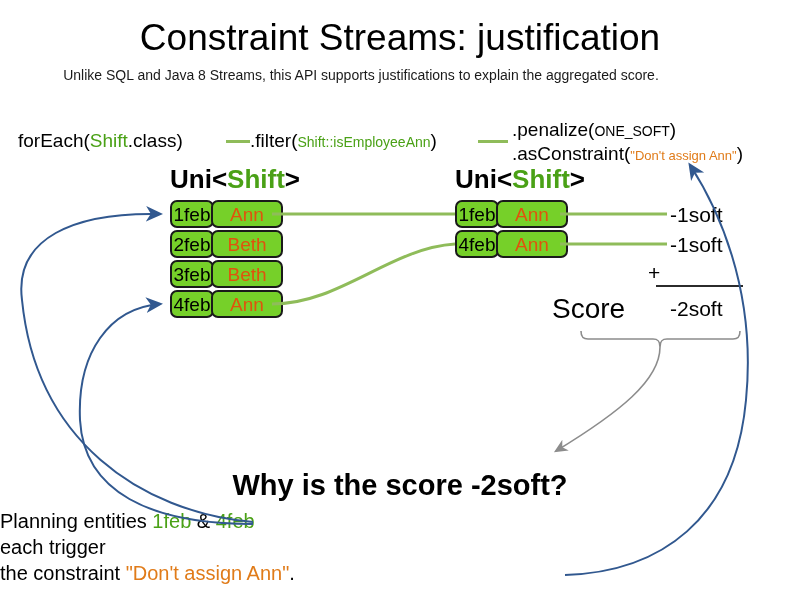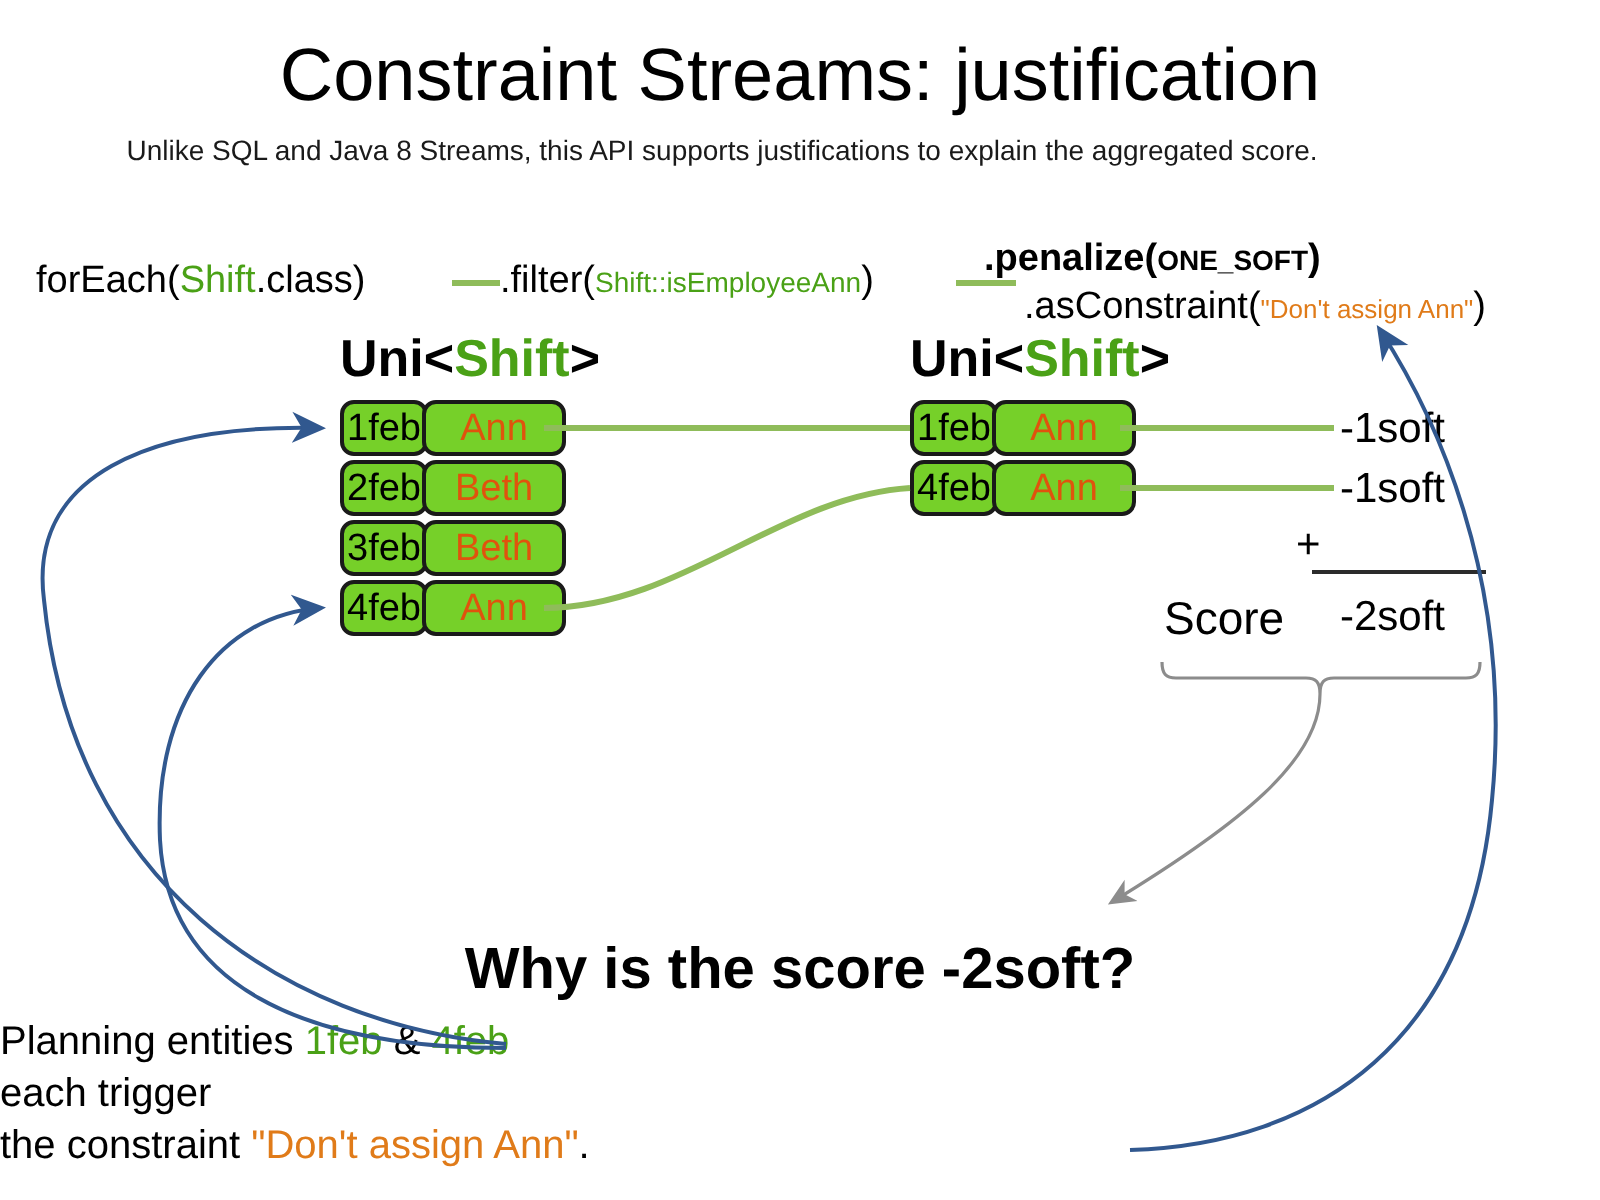--- a/index.html
+++ b/index.html
@@ -57,21 +57,21 @@
   .code .small {
     font-size: 14px;
     color: #4aa116;
   }
   .code .str {
     font-size: 13px;
     color: #e07b19;
   }
   #code-foreach { left: 18px; top: 129px; }
   #code-filter  { left: 250px; top: 129px; }
-  #code-penalize { left: 492px; top: 118px; font-weight: bold; }
+  #code-penalize { left: 512px; top: 118px; }
   #code-asconstraint { left: 512px; top: 142px; }
 
   .pipe-dash {
     height: 3px;
     background: #8fbc5a;
   }
   #pipe-1 { left: 226px; top: 140px; width: 24px; }
   #pipe-2 { left: 478px; top: 140px; width: 30px; }
 
   
@@ -136,22 +136,22 @@
     line-height: 22px;
     color: #000;
   }
   #sum-rule {
     left: 656px; top: 285px;
     width: 87px;
     height: 2px;
     background: #2b2b2b;
   }
   #score-label {
-    left: 582px; top: 297px;
-    font-size: 23px;
+    left: 552px; top: 297px;
+    font-size: 28px;
     line-height: 24px;
     color: #000;
     white-space: nowrap;
   }
   #score-total {
     left: 670px; top: 297px;
     font-size: 21px;
     line-height: 24px;
     color: #000;
     white-space: nowrap;

